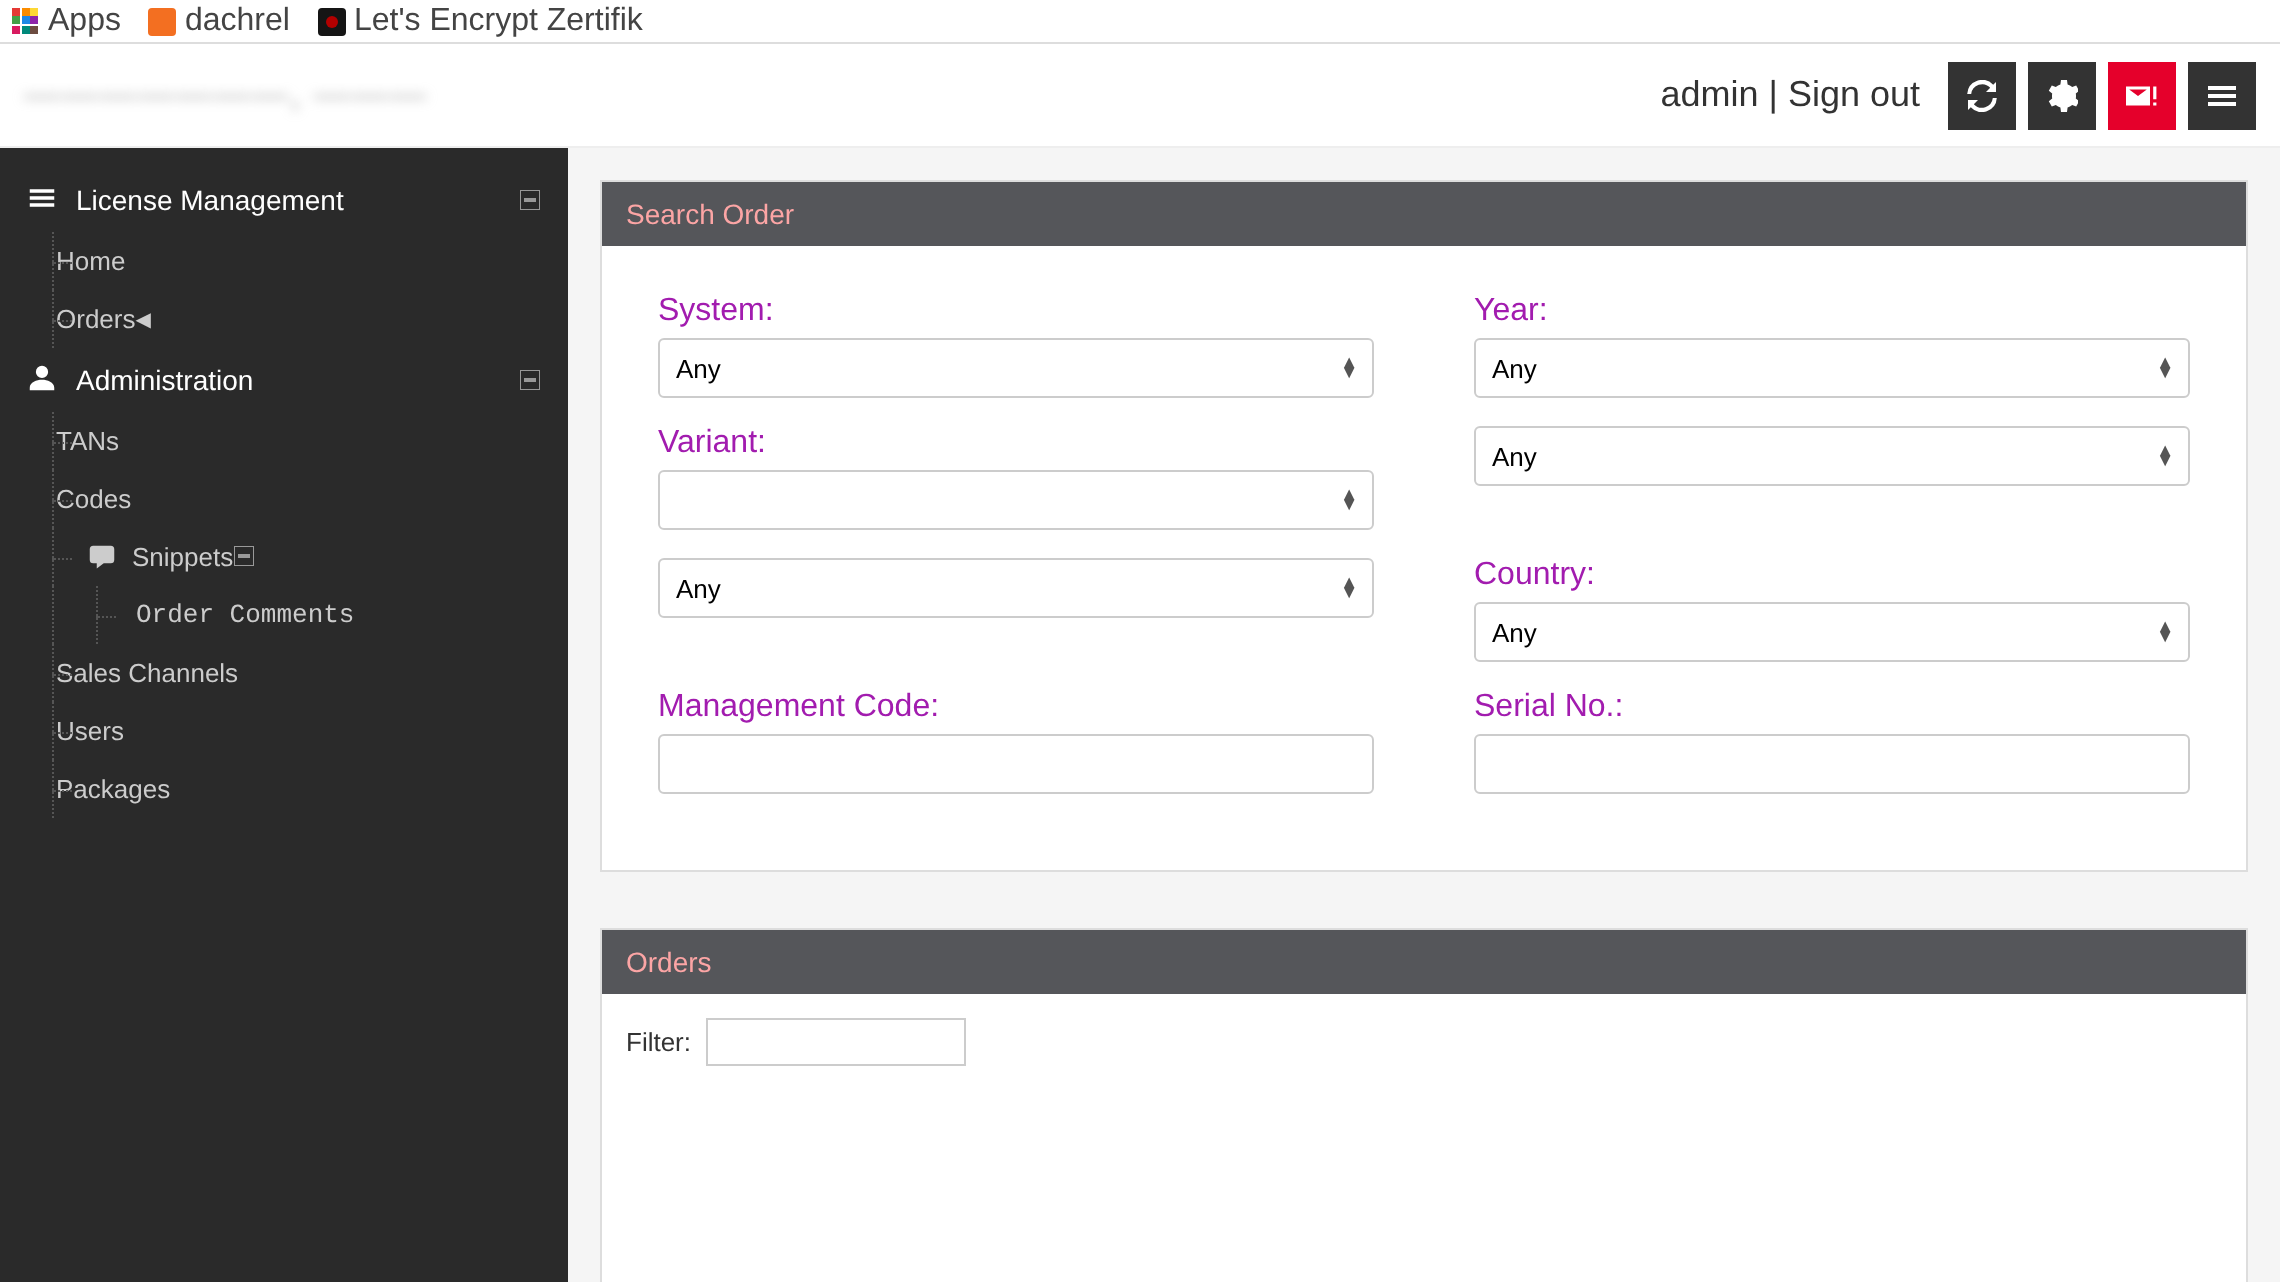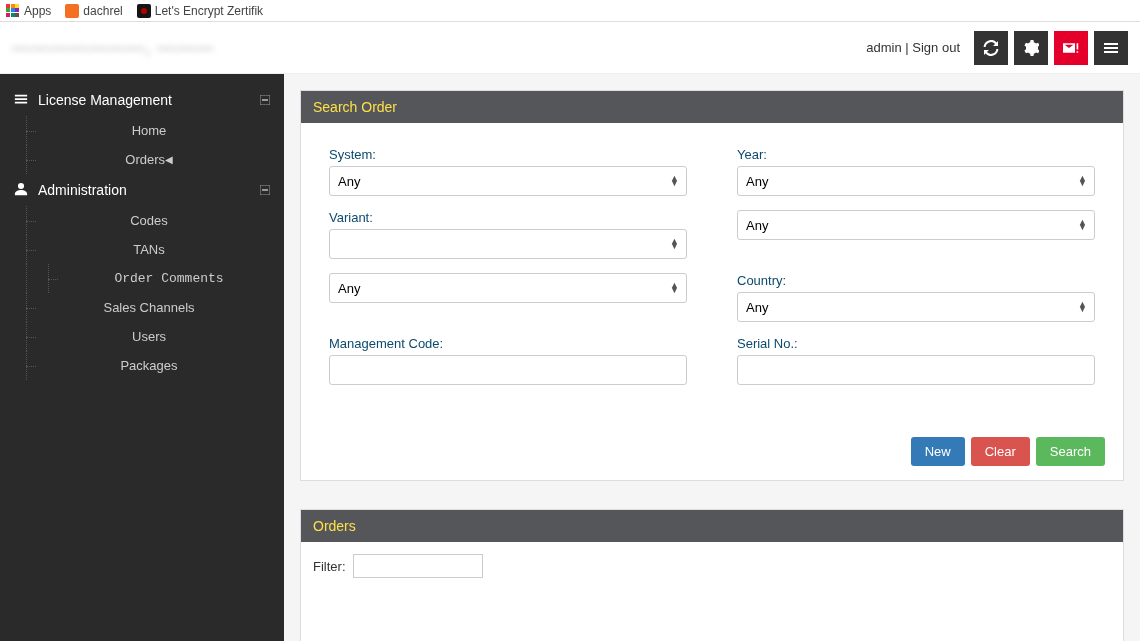--- a/index.html
+++ b/index.html
@@ -1,57 +1,57 @@
 <!DOCTYPE html>
 <html><head>
 <meta charset="utf-8">
 <style>
 * { margin: 0; padding: 0; box-sizing: border-box; }
 body { font-family: Arial, Helvetica, sans-serif; font-size: 13px; background: #f5f5f5; color: #333; }
 
-.bookmarks-bar { height: 22px; background: #fff; border-bottom: 1px solid #ddd; display: flex; align-items: center; padding: 0 6px; gap: 14px; font-size: 12px; color: #444; }
+.bookmarks-bar { height: 22px; background: #fff; border-bottom: 1px solid #ddd; display: flex; align-items: center; padding: 0 6px; gap: 14px; font-size: 16px; color: #444; }
 .bookmarks-bar .apps-icon { width: 14px; height: 14px; display: inline-flex; flex-wrap: wrap; }
 .bookmarks-bar .apps-icon span { width: 4px; height: 4px; margin: 0.3px; }
 .bookmark-item { display: flex; align-items: center; gap: 4px; }
 .bookmark-item .fav { width: 14px; height: 14px; border-radius: 2px; }
 
 .topbar { height: 52px; background: #fff; display: flex; align-items: center; justify-content: space-between; padding: 0 12px; border-bottom: 1px solid #eee; }
 .topbar-left { filter: blur(3px); color: #999; font-size: 18px; letter-spacing: 1px; }
 .topbar-right { display: flex; align-items: center; gap: 6px; }
-.topbar-right .usertext { margin-right: 8px; font-size: 13px; color: #333; }
+.topbar-right .usertext { margin-right: 8px; font-size: 18px; color: #333; }
 .topbar-right a { color: #333; text-decoration: none; }
 .icon-btn { width: 34px; height: 34px; display: flex; align-items: center; justify-content: center; color: #fff; cursor: pointer; }
 .icon-btn.dark { background: #333; }
 .icon-btn.red { background: #e5002b; }
 .icon-btn svg { width: 16px; height: 16px; fill: currentColor; }
 
 .layout { display: flex; height: calc(100vh - 74px); }
 .sidebar { width: 284px; background: #2a2a2a; color: #ddd; padding-top: 10px; font-size: 13px; }
 .side-section { padding: 8px 14px; display: flex; align-items: center; justify-content: space-between; cursor: pointer; font-size: 14px; color: #fff; }
 .side-section .left { display: flex; gap: 10px; }
-.side-item { padding: 7px 14px 7px 28px; display: flex; align-items: center; justify-content: center; cursor: pointer; color: #ccc; position: relative; }
+.side-item { padding: 7px 14px 7px 28px; display: flex; align-items: center; justify-content: flex-start; cursor: pointer; color: #ccc; position: relative; }
 .side-item .tree { position: absolute; left: 26px; top: 0; bottom: 0; width: 14px; }
 .side-item .tree::before { content: ''; position: absolute; left: 0; top: 0; bottom: 0; border-left: 1px dotted #555; }
 .side-item .tree::after { content: ''; position: absolute; left: 0; top: 50%; width: 10px; border-top: 1px dotted #555; }
 .side-item.sub { padding-left: 68px; font-family: Liberation Mono, monospace; }
 .side-item.sub .tree { left: 48px; }
 .side-item.sub .tree2 { position: absolute; left: 26px; top: 0; bottom: 0; border-left: 1px dotted #555; }
 .side-item.snippets { padding-left: 44px; }
 .side-item.snippets .icon { margin-right: 4px; }
 .side-toggle svg { width: 10px; height: 10px; fill: #999; }
 .side-caret { font-size: 10px; color: #ccc; }
 
 .content { flex: 1; padding: 16px; overflow-y: auto; }
 .panel { background: #fff; border: 1px solid #ddd; margin-bottom: 28px; }
-.panel-head { background: #55565a; color: #fde047; padding: 8px 12px; font-size: 14px; }
+.panel-head { background: #55565a; color: #fca5a5; padding: 8px 12px; font-size: 14px; }
 .panel-body { padding: 24px 28px; }
 
 .form-row { display: flex; gap: 50px; margin-bottom: 14px; }
 .form-col { flex: 1; }
-.form-col label { display: block; font-size: 13px; color: #0c4a6e; margin-bottom: 4px; }
+.form-col label { display: block; font-size: 16px; color: #a21caf; margin-bottom: 4px; }
 .select-wrap { position: relative; }
 .select-wrap select, .select-wrap input[type=text] { width: 100%; height: 30px; border: 1px solid #ccc; border-radius: 3px; padding: 0 24px 0 8px; font-size: 13px; appearance: none; background: #fff; }
 .select-wrap input[type=text] { padding-right: 8px; }
 .select-caret { position: absolute; right: 8px; top: 50%; transform: translateY(-50%); pointer-events: none; font-size: 9px; color: #555; line-height: 5px; }
 
 .panel-foot { display: flex; justify-content: flex-end; gap: 6px; padding: 14px 18px; background: #fff; }
 .btn { padding: 7px 14px; border: none; border-radius: 3px; color: #fff; font-size: 13px; cursor: pointer; }
 .btn.blue { background: #337ab7; }
 .btn.redish { background: #d9534f; }
 .btn.green { background: #5cb85c; }
@@ -149,26 +149,39 @@
           </svg>
         <span>Administration</span>
       </div>
       <span class="side-toggle"><svg viewBox="0 0 10 10">
             <rect x="0" y="0" width="10" height="10" fill="none" stroke="#999"></rect>
             <rect x="2" y="4" width="6" height="2" fill="#999"></rect>
           </svg></span>
     </div>
     <div class="side-item">
         <span class="tree"></span>
+        <span>TANs</span>
+      </div>
+    <div class="side-item">
+        <span class="tree"></span>
         <span>Codes</span>
       </div>
-    <div class="side-item">
-        <span class="tree"></span>
-        <span>TANs</span>
-      </div>
+    <div class="side-item snippets">
+        <span class="tree"></span>
+      <span style="display:flex;align-items:center;gap:4px;">
+        <svg class="icon" width="14" height="14" viewBox="0 0 16 16" fill="#ccc">
+            <path d="M3 1h10a2 2 0 0 1 2 2v6a2 2 0 0 1-2 2H9l-4 3v-3H3a2 2 0 0 1-2-2V3a2 2 0 0 1 2-2z"></path>
+          </svg>
+        <span>Snippets</span>
+      </span>
+      <span class="side-toggle"><svg viewBox="0 0 10 10">
+            <rect x="0" y="0" width="10" height="10" fill="none" stroke="#999"></rect>
+            <rect x="2" y="4" width="6" height="2" fill="#999"></rect>
+          </svg></span>
+    </div>
     <div class="side-item sub">
         <span class="tree2"></span>
         <span class="tree"></span>
         <span>Order Comments</span>
       </div>
     <div class="side-item">
         <span class="tree"></span>
         <span>Sales Channels</span>
       </div>
     <div class="side-item">
@@ -216,25 +229,20 @@
         <div class="form-row">
           <div class="form-col">
             <label>Management Code:</label>
             <div class="select-wrap"><input type="text" value="" style=""></div>
           </div>
           <div class="form-col">
             <label>Serial No.:</label>
             <div class="select-wrap"><input type="text" value="" style=""></div>
           </div>
         </div>
-      </div>
-      <div class="panel-foot">
-        <button class="btn blue">New</button>
-        <button class="btn redish">Clear</button>
-        <button class="btn green">Search</button>
       </div>
     </div>
 
     <div class="panel">
       <div class="panel-head">Orders</div>
       <div class="filter-row">
         <span>Filter:</span>
         <input type="text" value="" style="">
       </div>
       <div style="height:110px"></div>

